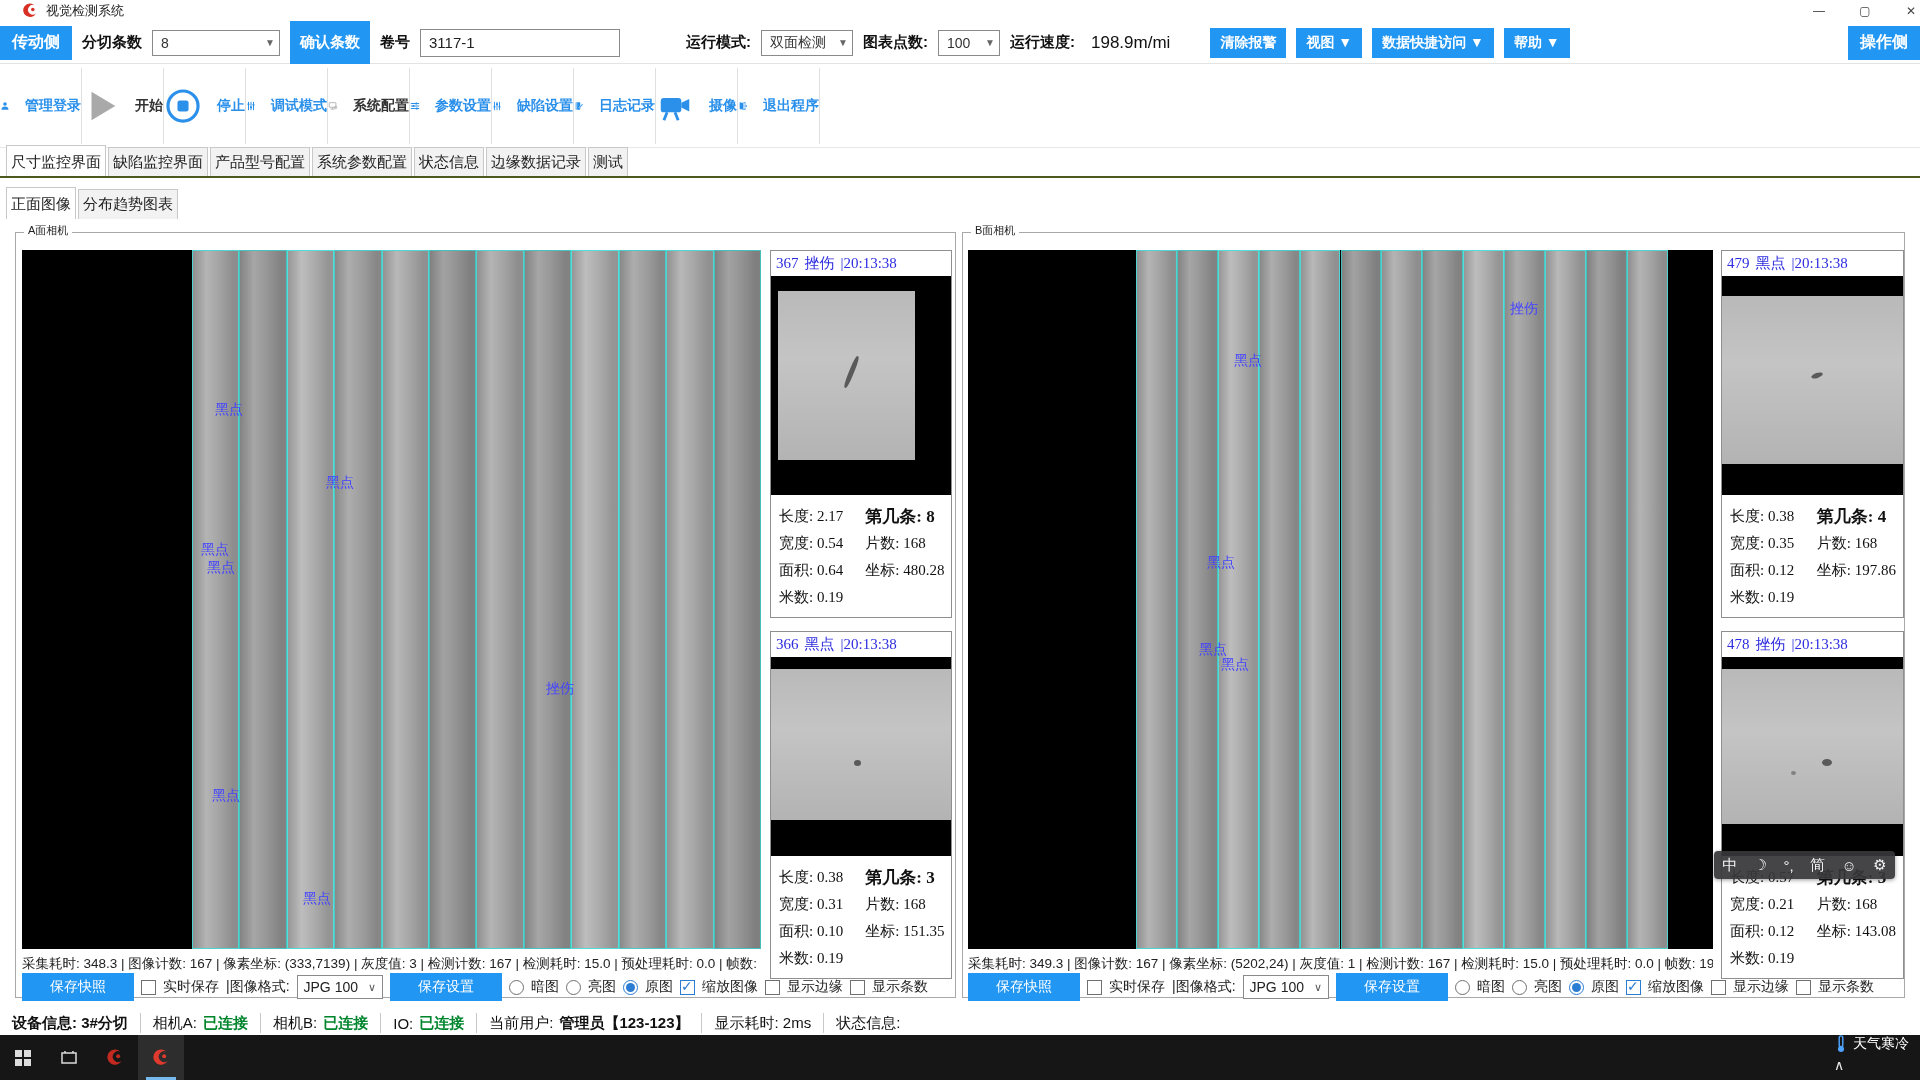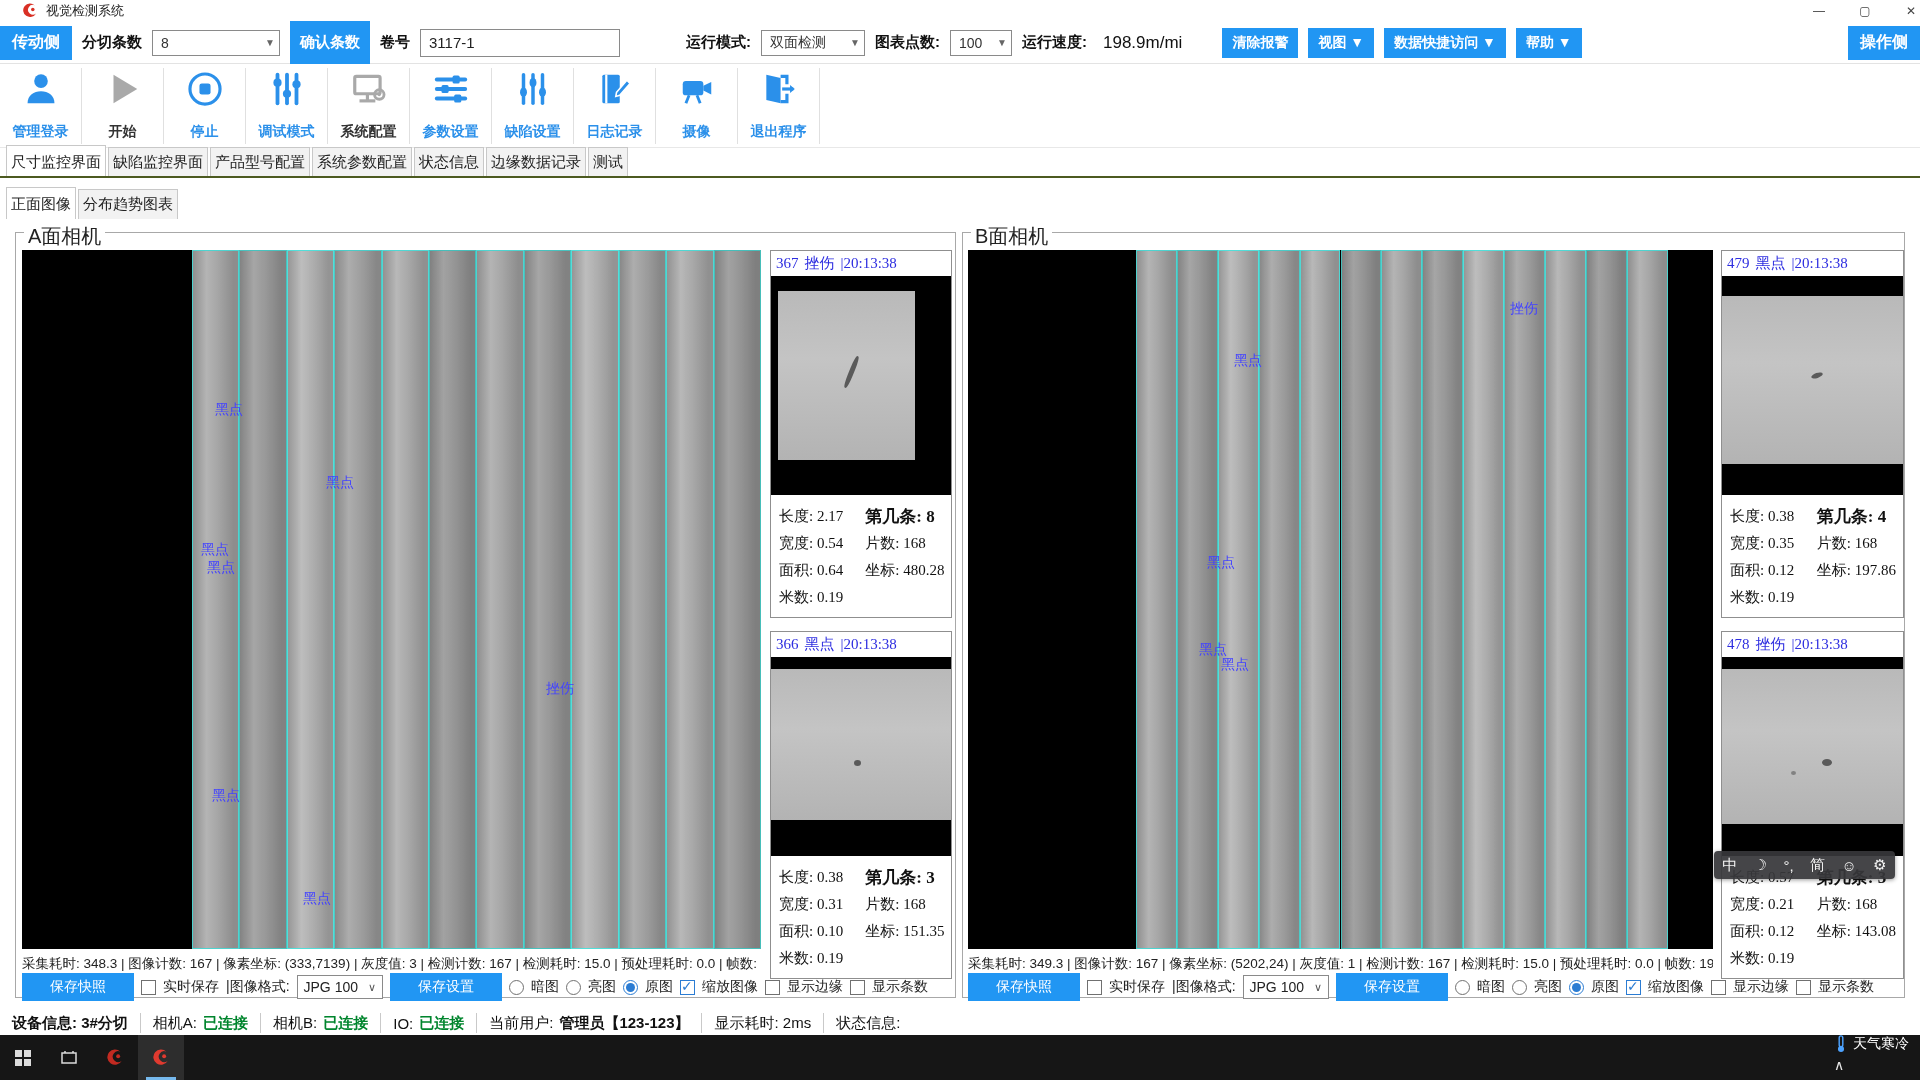--- a/index.html
+++ b/index.html
@@ -21,39 +21,39 @@
   .cmd-label { font-weight:700; font-size:15px; }
   .selectbox { border:1px solid #8a8a8a; background:#fff; height:26px; display:flex; align-items:center; padding:0 4px 0 8px; font-size:14px; color:#333; }
   .selectbox .arrow { margin-left:auto; padding-left:8px; color:#666; font-size:10px; }
   .inputbox { border:1px solid #8a8a8a; background:#fff; height:28px; padding:0 8px; font-size:15px; color:#222; font-family:inherit; }
   .value-plain { font-size:17px; color:#111; background:#fff; padding:0 6px; }
   .menu-btn { background:#2196f3; color:#fff; font-size:14px; font-weight:700; padding:6px 10px; border:none; cursor:pointer; font-family:inherit; }
   .cmd-right { margin-left:auto; }
 
   
   .ribbon { position:absolute; left:0; top:64px; width:1920px; height:84px; background:#fff; border-bottom:1px solid #e8e8e8; display:flex; align-items:center; }
-  .rib-item { width:82px; height:76px; display:flex; flex-direction:column; align-items:center; justify-content:center; gap:15px; border-right:1px solid #e0e0e0; cursor:pointer; }
+  .rib-item { width:82px; height:76px; display:flex; flex-direction:row; align-items:center; justify-content:center; gap:15px; border-right:1px solid #e0e0e0; cursor:pointer; }
   .rib-item svg { width:38px; height:38px; color:#2b90ea; }
   .rib-item .rlabel { font-size:14px; color:#2b90ea; font-weight:700; white-space:nowrap; }
   .rib-item.disabled svg { color:#a9a9a9; }
   .rib-item.disabled .rlabel { color:#333; }
 
   
   .tabs1 { position:absolute; left:6px; top:148px; height:29px; display:flex; align-items:flex-end; }
   .tabline { position:absolute; left:0; top:176px; width:1920px; height:2px; background:#4c5a20; }
   .tab { padding:5px 4px; font-size:15px; background:#f2f2f2; border:1px solid #c8c8c8; border-bottom:none; margin-right:2px; cursor:pointer; color:#222; }
   .tab.active { background:#fff; font-weight:400; position:relative; padding-top:7px; }
   .tabs2 { position:absolute; left:6px; top:188px; height:31px; display:flex; align-items:flex-end; }
   .tabs2 .tab { font-size:15px; }
 
   
   .groupbox { position:absolute; top:232px; height:766px; border:1px solid #a8a8a8; background:#fff; }
   .groupbox.A { left:15px; width:941px; }
   .groupbox.B { left:962px; width:943px; }
-  .legend { position:absolute; top:-10px; left:8px; background:#fff; padding:0 4px; font-size:20px; color:#222; }
+  .legend { position:absolute; top:-10px; left:8px; background:#fff; padding:0 4px; font-size:11px; color:#222; }
 
   .img-viewport { position:absolute; background:#000; overflow:hidden; }
   .A .img-viewport { left:6px; top:17px; width:739px; height:699px; }
   .B .img-viewport { left:5px; top:17px; width:745px; height:699px; }
   .strip { position:absolute; top:0; bottom:0; border-left:1px solid #4ed3cf; border-right:1px solid #4ed3cf; border-top:1px solid #4ed3cf; border-bottom:1px solid #4ed3cf; background:linear-gradient(90deg,#8f8f8f,#b4b4b4 30%,#a6a6a6 55%,#8d8d8d 90%); }
   .img-label { position:absolute; color:#4343ff; font-size:14px; white-space:nowrap; }
 
   .statusline { position:absolute; font-size:13.5px; color:#222; white-space:nowrap; overflow:hidden; }
   .A .statusline { left:6px; top:722px; width:739px; }
   .B .statusline { left:5px; top:722px; width:745px; }
@@ -133,21 +133,21 @@
     <span class="cmd-label">分切条数</span>
     <div class="selectbox" style="width:128px">
       <span>8</span>
         <span class="arrow">▼</span>
     </div>
     <button class="btn-blue" style="padding:12px 10px">确认条数</button>
     <span class="cmd-label">卷号</span>
     <input class="inputbox" style="width: 200px;" value="3117-1">
     <span style="width:46px"></span>
     <span class="cmd-label">运行模式:</span>
-    <div class="selectbox" style="width:104px">
+    <div class="selectbox" style="width:92px">
       <span>双面检测</span>
         <span class="arrow">▼</span>
     </div>
     <span class="cmd-label">图表点数:</span>
     <div class="selectbox" style="width:62px">
       <span>100</span>
         <span class="arrow">▼</span>
     </div>
     <span class="cmd-label">运行速度:</span>
     <span class="value-plain">198.9m/mi</span>

